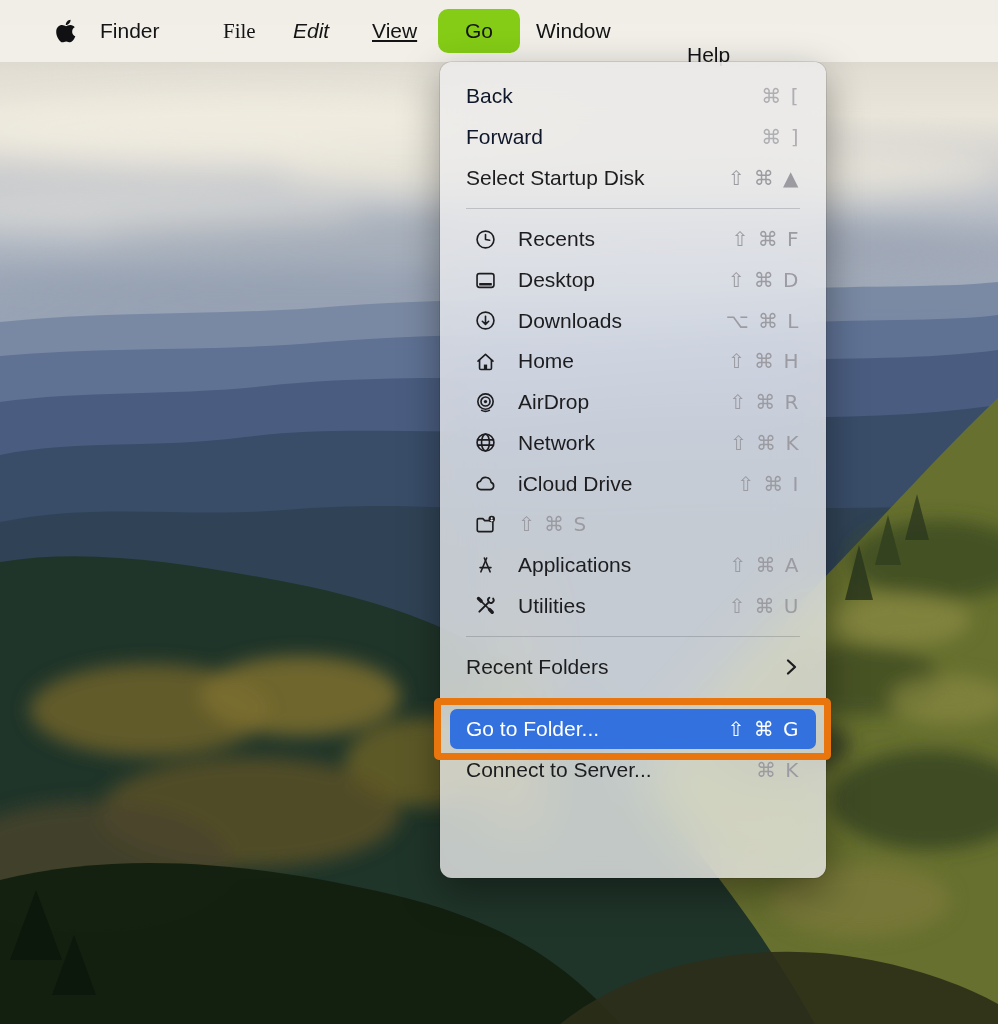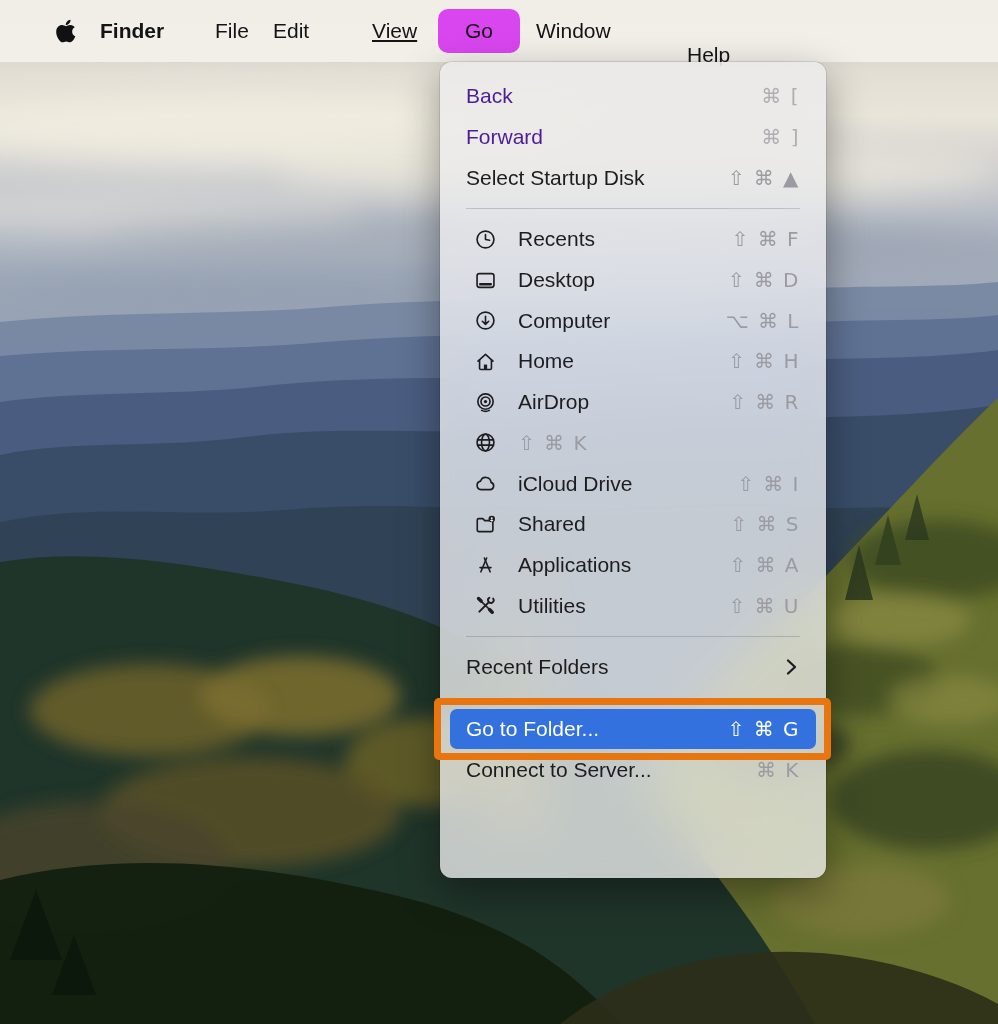--- a/index.html
+++ b/index.html
@@ -12,24 +12,24 @@
   #wallpaper{position:absolute;inset:0;z-index:0;}
   
   #menubar{
     position:absolute;top:0;left:0;width:998px;height:62px;z-index:5;
     background:rgba(242,239,232,0.97);
   }
   .mb-item{
     position:absolute;top:0;height:62px;line-height:62px;
     font-size:21px;color:#141416;white-space:nowrap;cursor:default;
   }
-  .mb-item.bold{font-weight:700;}
+  .mb-item.bold{font-weight:400;}
   .mb-item.active{
     top:9px;height:44px;line-height:44px;padding:0 27px;border-radius:10px;
-    background:#d946ef;
+    background:#84cc16;
   }
   #apple-menu{position:absolute;left:56px;top:18px;width:24px;height:27px;}
   #apple-menu svg{display:block;height:26px;width:auto;}
   
   #go-menu{
     position:absolute;left:440px;top:62px;width:386px;height:816px;z-index:6;
     box-sizing:border-box;padding:14px 0 6px 0;
     background:rgba(236,236,238,0.80);
     -webkit-backdrop-filter:blur(26px) saturate(160%);
     backdrop-filter:blur(26px) saturate(160%);
@@ -41,21 +41,21 @@
     border-radius:7px;display:flex;align-items:center;
     font-size:21px;color:#1d1d1f;cursor:default;
   }
   .menu-row .icon{width:23px;height:23px;margin:0 21px 0 8px;flex:none;color:#1d1d20;}
   .menu-row .icon svg{display:block;width:23px;height:23px;}
   .menu-row .label{flex:1;white-space:nowrap;}
   .menu-row .shortcut{
     font-family:"DejaVu Sans",sans-serif;font-size:20px;color:#9b9ba1;
     letter-spacing:1.5px;white-space:nowrap;
   }
-  .menu-row.disabled .label{color:#4c1d95;}
+  .menu-row.disabled .label{color:#0f172a;}
   .menu-row.disabled .shortcut{color:#aeaeb3;}
   .menu-row.highlighted{background:#3371df;color:#ffffff;}
   .menu-row.highlighted .shortcut{color:#ffffff;}
   .menu-row .chevron{flex:none;color:#1d1d1f;width:17px;height:20px;}
   .menu-row .chevron svg{display:block;width:17px;height:20px;}
   .separator{height:1px;background:rgba(60,60,67,0.22);margin:10px 26px;}
   .annotation{
     position:absolute;left:-16px;right:-15px;top:-11px;bottom:-11px;
     border:7px solid #e9750f;border-radius:5px;pointer-events:none;z-index:3;
   }
@@ -134,22 +134,22 @@
 <div id="menubar">
   <div id="apple-menu" class="mb-item">
     <span>
       <svg viewBox="0 0 384 512" fill="#111113" aria-hidden="true">
           <path d="M318.7 268.7c-.2-36.7 16.4-64.4 50-84.8-18.8-26.9-47.2-41.7-84.7-44.6-35.5-2.8-74.3 20.7-88.5 20.7-15 0-49.4-19.7-76.4-19.7C63.3 140.3 4 184.8 4 273.5c0 26.2 4.8 53.3 14.4 81.2 12.8 36.7 59 126.7 107.2 125.2 25.2-.6 43-17.9 75.8-17.9 31.8 0 48.3 17.9 76.4 17.9 48.6-.7 90.4-82.5 102.6-119.3-65.2-30.7-61.7-90-61.7-91.9zm-56.6-164.2c27.3-32.4 24.8-61.9 24-72.5-24.1 1.4-52 16.4-67.9 34.9-17.5 19.8-27.8 44.3-25.6 71.9 26.1 2 49.9-11.4 69.5-34.3z"></path>
         </svg>
     </span>
   </div>
 
 <div class="mb-item bold" style="left: 100px;">Finder</div>
-    <div class="mb-item" style="left: 215px;">File</div>
-    <div class="mb-item" style="left: 273px;">Edit</div>
+    <div class="mb-item" style="left: 223px; font-family: Liberation Serif, serif;">File</div>
+    <div class="mb-item" style="left: 293px; font-style: italic;">Edit</div>
     <div class="mb-item" style="left: 372px; text-decoration: underline;">View</div>
     <div class="mb-item active" style="left: 438px;">Go</div>
     <div class="mb-item" style="left: 536px;">Window</div>
     <div class="mb-item" style="left: 687px; margin-top: 24px;">Help</div>
   </div>
 
 <div id="go-menu">
 
 <div class="menu-row disabled">
       <span class="label">Back</span>
@@ -184,21 +184,21 @@
       <span class="label">Desktop</span>
       <span class="shortcut">⇧ ⌘ D</span>
     </div>
     <div class="menu-row">
       <span class="icon">
         <svg viewBox="0 0 24 24" fill="none" stroke="currentColor" stroke-width="1.7" stroke-linecap="round" stroke-linejoin="round">
           <circle cx="12" cy="12" r="8.8"></circle>
           <path d="M12 7.6 V15.6 M8.7 12.8 L12 16 L15.3 12.8"></path>
         </svg>
       </span>
-      <span class="label">Computer</span>
+      <span class="label">Downloads</span>
       <span class="shortcut">⌥ ⌘ L</span>
     </div>
     <div class="menu-row">
       <span class="icon">
         <svg viewBox="0 0 24 24" fill="none" stroke="currentColor" stroke-width="1.7" stroke-linecap="round" stroke-linejoin="round">
           <path d="M4.2 11.6 L12 4.6 L19.8 11.6"></path>
           <path d="M5.8 10.3 V19 A1.4 1.4 0 0 0 7.2 20.4 H16.8 A1.4 1.4 0 0 0 18.2 19 V10.3"></path>
           <rect x="10.3" y="15.2" width="3.4" height="5" fill="currentColor" stroke="none"></rect>
         </svg>
       </span>
@@ -218,41 +218,41 @@
       <span class="shortcut">⇧ ⌘ R</span>
     </div>
     <div class="menu-row">
       <span class="icon">
         <svg viewBox="0 0 24 24" fill="none" stroke="currentColor" stroke-width="1.7" stroke-linecap="round" stroke-linejoin="round">
           <circle cx="12" cy="12" r="8.8"></circle>
           <ellipse cx="12" cy="12" rx="4.1" ry="8.8"></ellipse>
           <path d="M3.7 9.3 H20.3 M3.7 14.7 H20.3"></path>
         </svg>
       </span>
+      <span class="label">Network</span>
       <span class="shortcut">⇧ ⌘ K</span>
     </div>
     <div class="menu-row">
       <span class="icon">
         <svg viewBox="0 0 24 24" fill="none" stroke="currentColor" stroke-width="1.7" stroke-linecap="round" stroke-linejoin="round">
           <path d="M7.3 18.4 H16.9 A3.9 3.9 0 0 0 17.8 10.8 A5.6 5.6 0 0 0 6.9 9.5 A4.5 4.5 0 0 0 7.3 18.4 Z"></path>
         </svg>
       </span>
       <span class="label">iCloud Drive</span>
       <span class="shortcut">⇧ ⌘ I</span>
     </div>
     <div class="menu-row">
       <span class="icon">
         <svg viewBox="0 0 24 24" fill="none" stroke="currentColor" stroke-width="1.7" stroke-linecap="round" stroke-linejoin="round">
           <path d="M3.4 17.8 V7.4 A1.5 1.5 0 0 1 4.9 5.9 H9.2 L11.2 8 H18.2 A1.5 1.5 0 0 1 19.7 9.5 V17.8 A1.6 1.6 0 0 1 18.1 19.4 H5 A1.6 1.6 0 0 1 3.4 17.8 Z"></path>
           <circle cx="18.5" cy="6.3" r="3.4" fill="currentColor" stroke="none"></circle>
           <circle cx="18.5" cy="5.4" r="1" fill="#ececee" stroke="none"></circle>
           <path d="M16.7 7.8 A2.4 2.4 0 0 1 20.3 7.8 L18.5 9 Z" fill="#ececee" stroke="none"></path>
         </svg>
       </span>
-      <span class="label">Shared</span>
       <span class="shortcut">⇧ ⌘ S</span>
     </div>
     <div class="menu-row">
       <span class="icon">
         <svg viewBox="0 0 24 24" fill="none" stroke="currentColor" stroke-width="1.7" stroke-linecap="round" stroke-linejoin="round">
           <path d="M7.2 19.6 L13.2 5.2"></path>
           <path d="M10.8 5.2 L16.8 19.6"></path>
           <path d="M6.3 15.2 H17.7"></path>
         </svg>
       </span>

